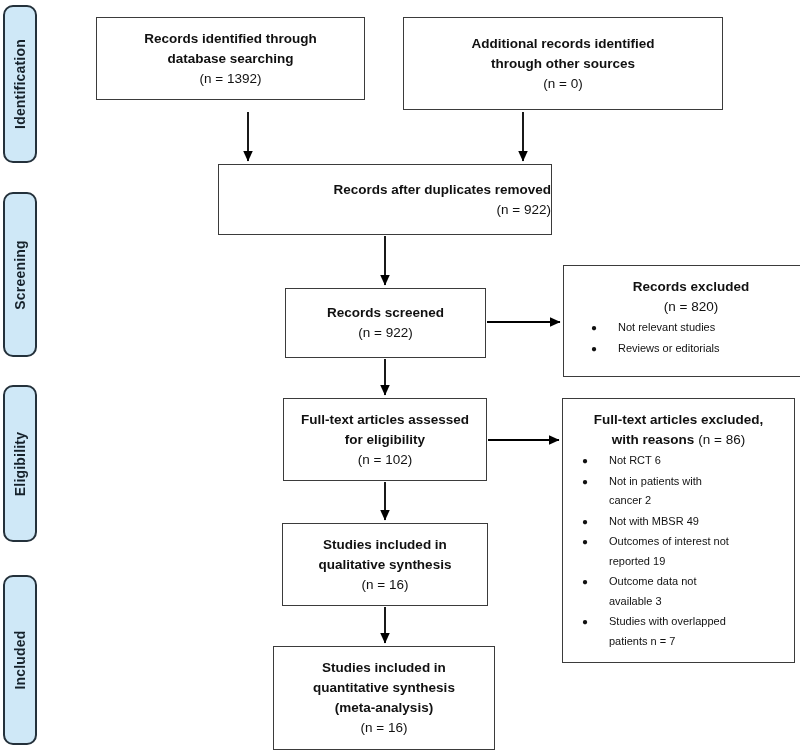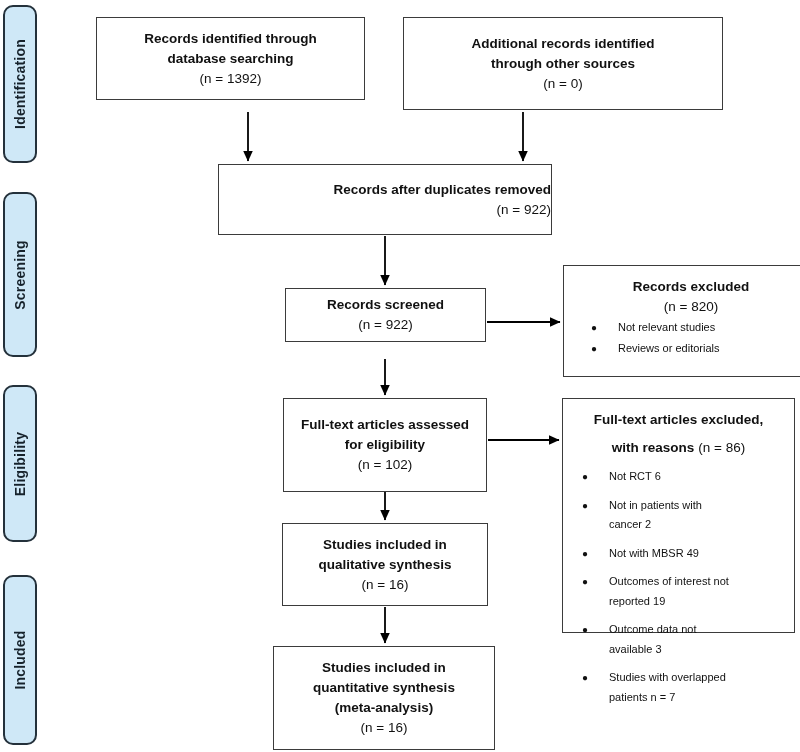--- a/index.html
+++ b/index.html
@@ -133,45 +133,45 @@
     <div class="t-bold">Additional records identified</div>
     <div class="t-bold">through other sources</div>
     <div class="t-reg">(n = 0)</div>
   </div>
 
   <div class="box" style="left:218px;top:164px;width:334px;height:71px;align-items:flex-end;">
     <div class="t-bold">Records after duplicates removed</div>
     <div class="t-reg">(n = 922)</div>
   </div>
 
-  <div class="box" style="left:285px;top:288px;width:201px;height:54px;">
+  <div class="box" style="left:285px;top:288px;width:201px;height:70px;">
     <div class="t-bold">Records screened</div>
     <div class="t-reg">(n = 922)</div>
   </div>
 
   <div class="box box-excl wide-bullets" style="left:563px;top:265px;width:256px;height:112px;">
     <div class="excl-title">Records excluded</div>
     <div class="excl-title2 t-reg">(n = 820)</div>
     <div class="bullet-row">
       <span class="bullet">●</span>
       <span class="bullet-text">Not relevant studies</span>
     </div>
     <div class="bullet-row">
       <span class="bullet">●</span>
       <span class="bullet-text">Reviews or editorials</span>
     </div>
   </div>
 
-  <div class="box" style="left:283px;top:398px;width:204px;height:94px;">
+  <div class="box" style="left:283px;top:398px;width:204px;height:83px;">
     <div class="t-bold">Full-text articles assessed</div>
     <div class="t-bold">for eligibility</div>
     <div class="t-reg">(n = 102)</div>
   </div>
 
-  <div class="box box-excl" style="left:562px;top:398px;width:233px;height:235px;gap:8px;">
+  <div class="box box-excl" style="left:562px;top:398px;width:233px;height:265px;">
     <div class="excl-title">Full-text articles excluded,</div>
     <div class="excl-title2">
       <span class="t-bold">with reasons</span><span class="excl-count">(n = 86)</span>
     </div>
     <div class="bullet-row">
       <span class="bullet">●</span>
       <span class="bullet-text">Not RCT 6</span>
     </div>
     <div class="bullet-row">
       <span class="bullet">●</span>

